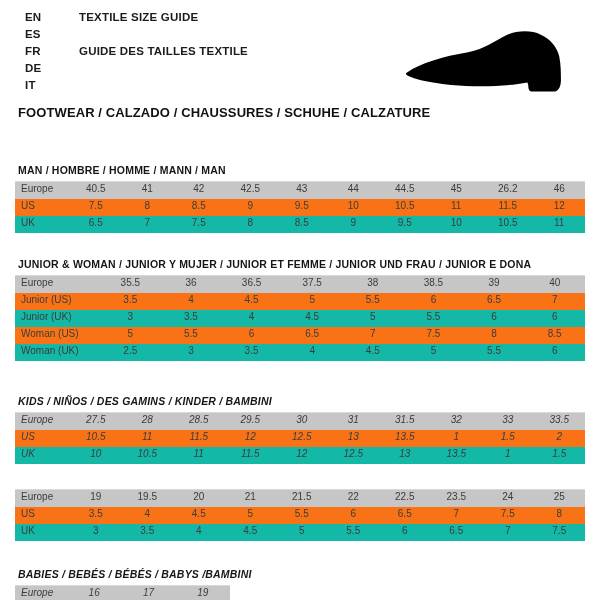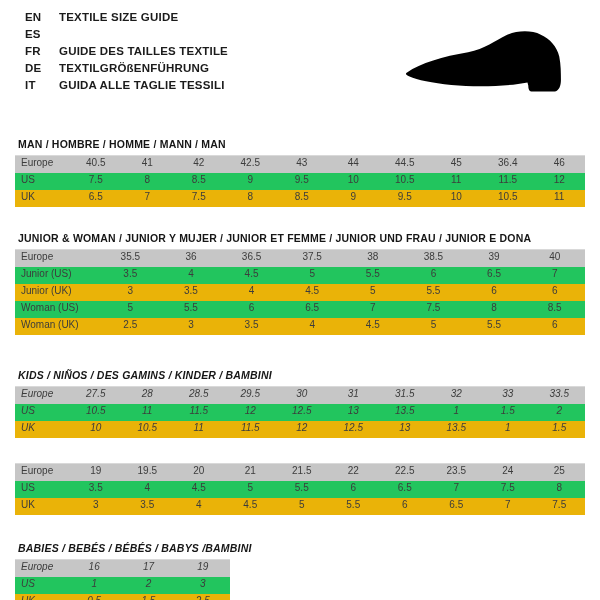--- a/index.html
+++ b/index.html
@@ -8,33 +8,33 @@
     font-family:"Liberation Sans", sans-serif;
     color:#3c3c3c;
     position:relative;
     overflow:hidden;
   }
   .page { position:relative; width:600px; height:600px; }
 
   
   .header { position:relative; padding-top:9px; }
   .langs { padding-left:25px; }
-  .lang-row { display:flex; line-height:17px; font-size:11.5px; font-weight:bold; color:#1b1b1b; letter-spacing:0.2px; }
+  .lang-row { display:flex; line-height:17px; font-size:11.5px; font-weight:bold; color:#1b1b1b; letter-spacing:0.2px;gap:20px; }
   .lang-code { width:34px; flex:0 0 34px; }
   .category { margin:11px 0 0 18px; font-size:13px; font-weight:bold; color:#111; letter-spacing:0.1px; }
   .shoe { position:absolute; top:13px; right:12px; width:198px; height:92px; }
 
   
   #sections { padding-left:15px; }
   .sec-title { font-size:10.5px; font-weight:bold; color:#161616; line-height:12px; margin:0 0 5px 3px; letter-spacing:0.2px; }
   .tbl { border-top:1px solid #d9d9d9; }
   .row { display:flex; height:17px; line-height:13px; font-size:10px; color:#3c3c3c; }
   .row-europe { background:#c6c6c6; }
-  .row-alt    { background:#eab308; }
-  .row-white  { background:#22c55e; }
+  .row-alt    { background:#14b8a6; }
+  .row-white  { background:#f97316; }
   .cell.label { flex:0 0 55px; width:55px; padding-left:6px; text-align:left; }
   .cell.val   { flex:1; text-align:center; }
 
   .sec-man .tbl, .sec-kids .tbl, .sec-children .tbl, .sec-junior-woman .tbl { width:570px; }
   .sec-babies .tbl { width:215px; }
   .sec-junior-woman .cell.label { flex:0 0 85px; width:85px; }
   .sec-babies .cell.label { flex:0 0 52px; width:52px; }
 
   .sec-man          { margin-top:44px; }
   .sec-junior-woman { margin-top:25px; }
@@ -55,59 +55,58 @@
         </div>
         <div class="lang-row">
           <span class="lang-code">ES</span>
         </div>
         <div class="lang-row">
           <span class="lang-code">FR</span>
           <span class="lang-label">GUIDE DES TAILLES TEXTILE</span>
         </div>
         <div class="lang-row">
           <span class="lang-code">DE</span>
-          <span class="lang-label">TEXTILGRÖßENFÜHRUNG</span>
         </div>
         <div class="lang-row">
           <span class="lang-code">IT</span>
-          <span class="lang-label">GUIDA ALLE TAGLIE TESSILI</span>
         </div>
       </div>
     <svg class="shoe" viewBox="0 0 220 110" xmlns="http://www.w3.org/2000/svg" aria-hidden="true">
       <path fill="#000000" d="M12 71
            C 28 60 55 52 85 47
            C 105 43 118 33 130 27
            C 142 21 160 20 172 26
            C 183 31 191 40 194 52
            C 196 62 196 72 196 80
            C 196 87 194 92 189 94
            L 162 94
            C 158 94 157 91 157 87
            L 156 83
            C 130 88 95 89 65 86
            C 42 84 24 80 15 76
            C 10 74 10 72 12 71 Z"></path>
     </svg>
+    <div class="category">FOOTWEAR / CALZADO / CHAUSSURES / SCHUHE / CALZATURE</div>
   </div>
 
   <div id="sections">
       <section class="sec sec-man">
         <div class="sec-title">MAN / HOMBRE / HOMME / MANN / MAN</div>
         <div class="tbl">
           <div class="row row-europe">
             <span class="cell label">Europe</span>
             <span class="cell val">40.5</span>
             <span class="cell val">41</span>
             <span class="cell val">42</span>
             <span class="cell val">42.5</span>
             <span class="cell val">43</span>
             <span class="cell val">44</span>
             <span class="cell val">44.5</span>
             <span class="cell val">45</span>
-            <span class="cell val">36.4</span>
+            <span class="cell val">26.2</span>
             <span class="cell val">46</span>
           </div>
           <div class="row row-white">
             <span class="cell label">US</span>
             <span class="cell val">7.5</span>
             <span class="cell val">8</span>
             <span class="cell val">8.5</span>
             <span class="cell val">9</span>
             <span class="cell val">9.5</span>
             <span class="cell val">10</span>

